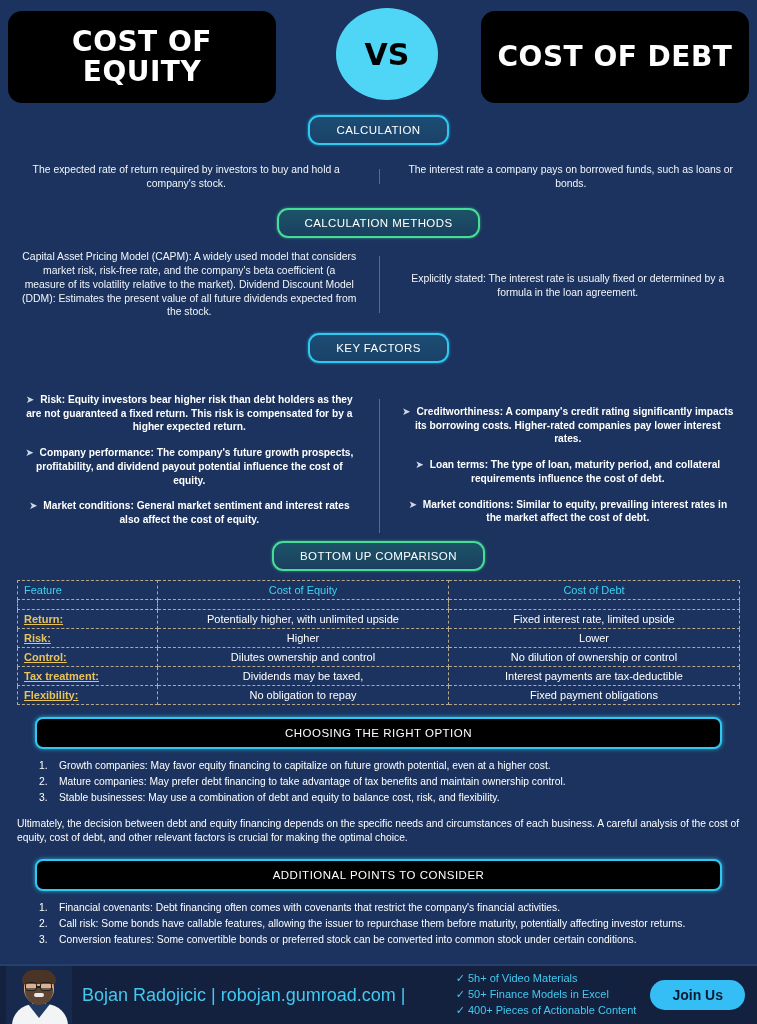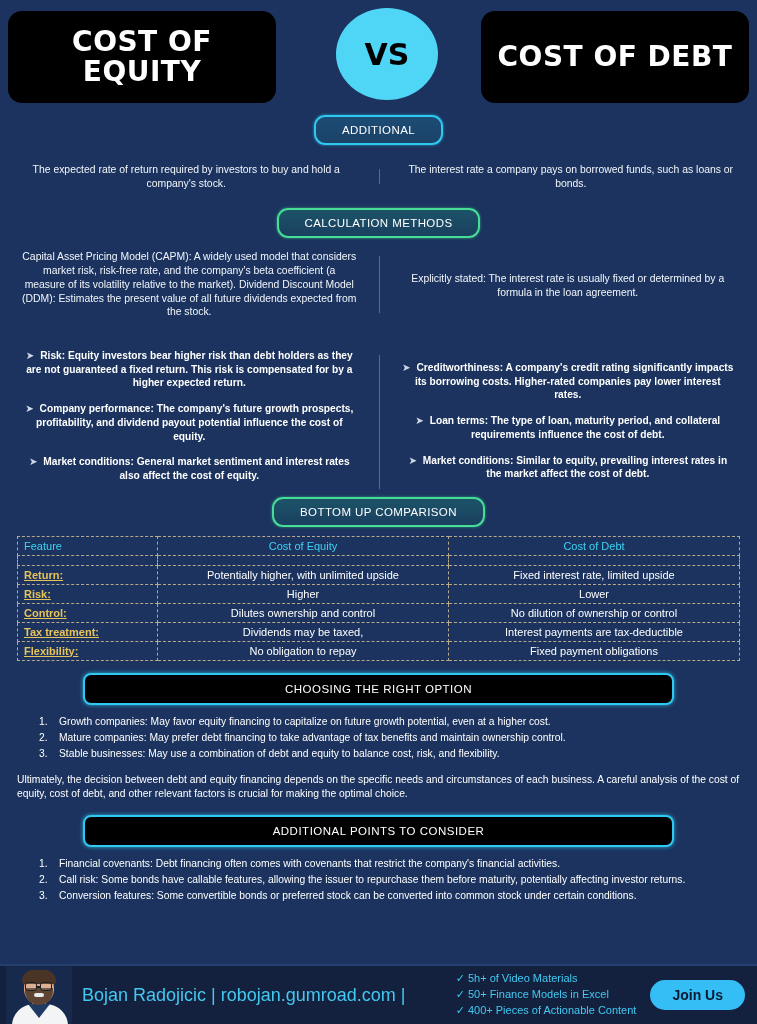--- a/index.html
+++ b/index.html
@@ -81,21 +81,21 @@
   .tbl .c-feature{ width:140px; }
   .th-feature{ color:#3fd2f2; font-size:14px; text-align:left; }
   .th-main{ color:#3fd2f2; font-size:14px; text-align:center; }
   .rowlabel{ color:#e8c35a; text-align:left; font-weight:bold; font-size:11px;text-decoration:underline; }
   .cellval{ text-align:center; color:#ffffff; font-size:11px; }
   .spacer-row td{ height:10px; border-left:1px dashed #b9a98a; border-right:1px dashed #b9a98a;
                   border-top:1px dashed #b9a98a; border-bottom:1px dashed #b9a98a; }
 
   
   .banner{
-    width:591px; margin:0 auto; height:32px;
+    width:687px; margin:0 auto; height:32px;
     background:#000000; border:2px solid #2ec8f0; border-radius:8px;
     display:flex; align-items:center; justify-content:center;
     font-size:11.5px; letter-spacing:.5px; color:#ffffff;
     box-shadow:0 0 4px rgba(46,200,240,.8);
   }
 
   
   .numlist{ width:723px; margin:10px auto 0 auto; }
   .numlist .li{ display:flex; font-size:10.3px; line-height:1.36; margin-bottom:2px; color:#ffffff; }
   .numlist .num{ width:42px; flex:none; padding-left:22px; }
@@ -154,21 +154,21 @@
     </div>
     <div class="vs-circle">
       <span>VS</span>
     </div>
     <div class="title-box">
       <div class="ttl">COST OF DEBT</div>
     </div>
   </div>
 
   <div class="pill-wrap" style="margin-top:10px;">
-    <div class="pill cyan">ADDITIONAL</div>
+    <div class="pill cyan">CALCULATION</div>
   </div>
   <div class="two-col" style="margin-top:18px;gap:12px;">
     <div class="col">
       <p>The expected rate of return required by investors to buy and hold a company's stock.</p>
     </div>
     <div class="col">
       <p>The interest rate a company pays on borrowed funds, such as loans or bonds.</p>
     </div>
   </div>
 
@@ -177,20 +177,23 @@
   </div>
   <div class="two-col" style="margin-top:12px;">
     <div class="col">
       <p>Capital Asset Pricing Model (CAPM): A widely used model that considers market risk, risk-free rate, and the company's beta coefficient (a measure of its volatility relative to the market). Dividend Discount Model (DDM): Estimates the present value of all future dividends expected from the stock.</p>
     </div>
     <div class="col" style="padding-top:22px;">
       <p>Explicitly stated: The interest rate is usually fixed or determined by a formula in the loan agreement.</p>
     </div>
   </div>
 
+  <div class="pill-wrap" style="margin-top:14px;">
+    <div class="pill cyan">KEY FACTORS</div>
+  </div>
   <div class="two-col" style="margin-top:30px;">
     <div class="col">
       <ul class="bullets" id="kf-left">
           <li><span class="arw">➤ </span>Risk: Equity investors bear higher risk than debt holders as they are not guaranteed a fixed return. This risk is compensated for by a higher expected return.</li>
           <li><span class="arw">➤ </span>Company performance: The company's future growth prospects, profitability, and dividend payout potential influence the cost of equity.</li>
           <li><span class="arw">➤ </span>Market conditions: General market sentiment and interest rates also affect the cost of equity.</li>
         </ul>
     </div>
     <div class="col" style="padding-top:12px;">
       <ul class="bullets" id="kf-right">

